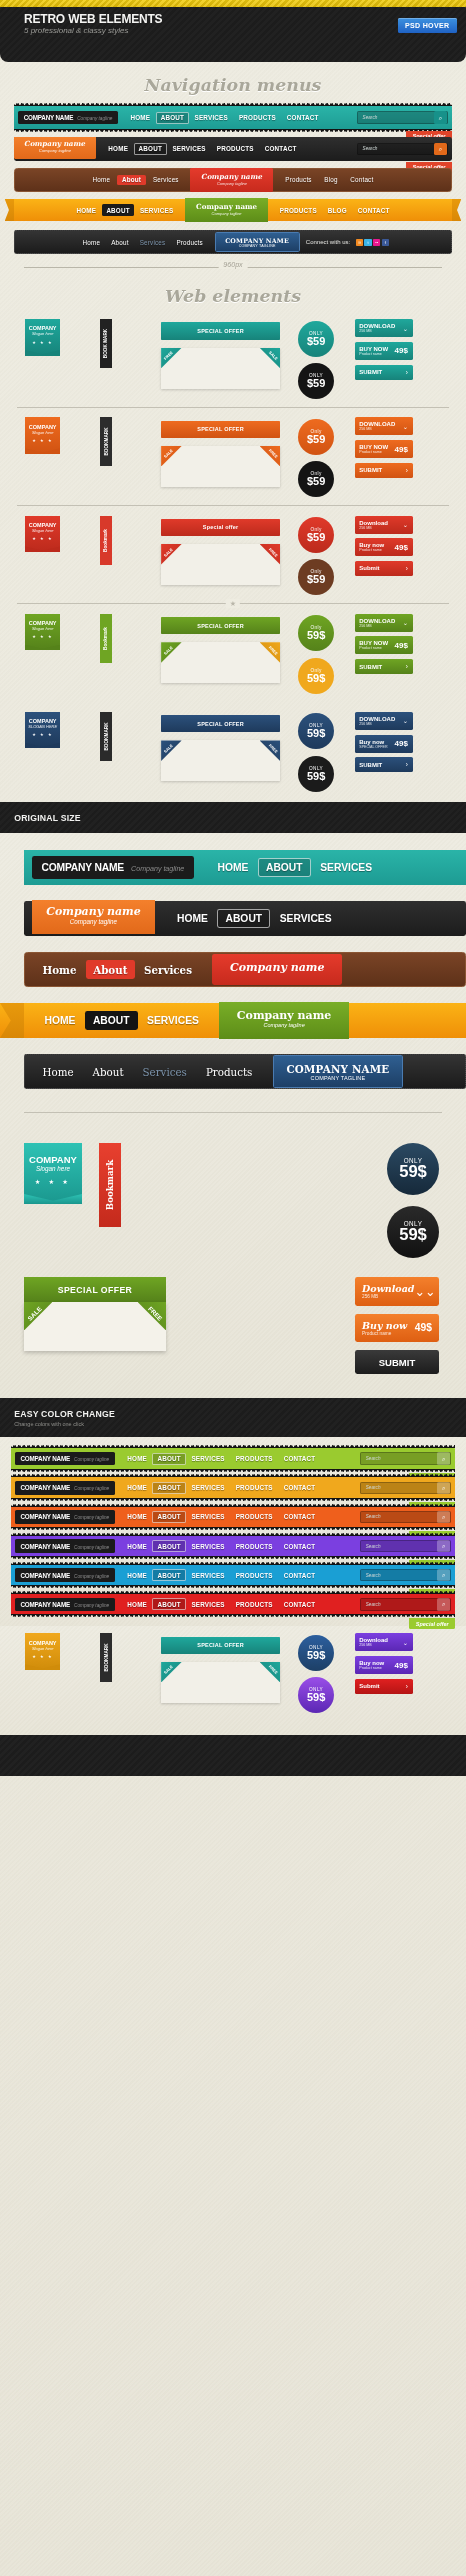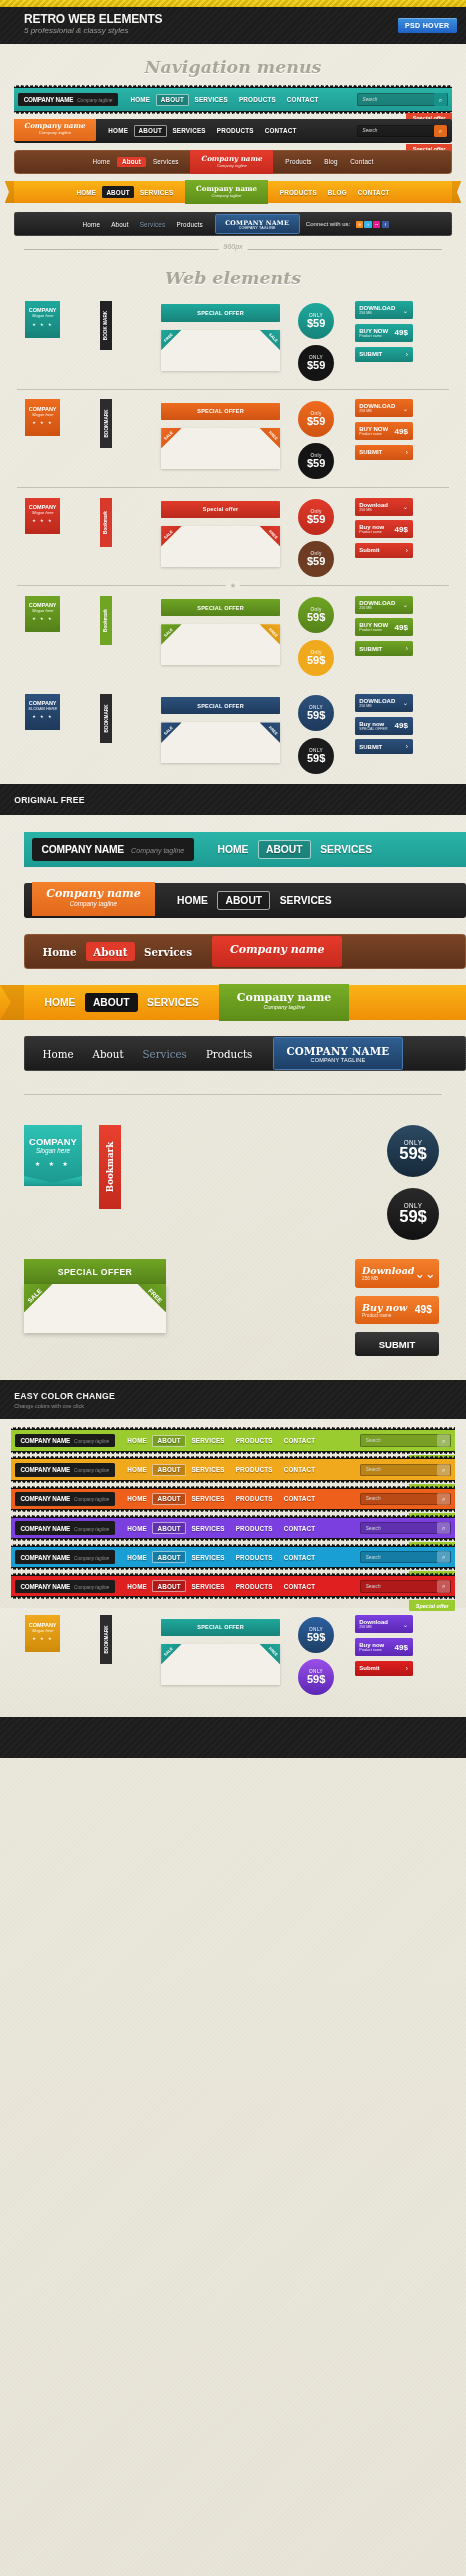--- a/index.html
+++ b/index.html
@@ -15,21 +15,21 @@
       repeating-linear-gradient(135deg, rgba(0,0,0,.012) 0 1.6px, rgba(255,255,255,.02) 1.6px 3.2px),
       linear-gradient(#eeece1,#e8e5d8);
   }
   .darkbar{
     background:
       repeating-linear-gradient(135deg, rgba(255,255,255,.018) 0 2.4px, rgba(0,0,0,.03) 2.4px 4.7px),
       #1d1d1d;
   }
 
   
-  #top-header{ position:relative; height:44px; }
+  #top-header{ position:relative; height:62px;border-radius:8px; }
   #yellow-strip{
     height:7.1px;
     background:
       repeating-linear-gradient(135deg, rgba(0,0,0,.09) 0 2.4px, rgba(255,255,255,.12) 2.4px 4.7px),
       linear-gradient(#f2cf13,#e5be06);
   }
   #header-body{ height:39px; position:relative; }
   #header-title{
     position:absolute; left:24px; top:4.7px;
     color:#f4f4f2; font-size:12px; font-weight:bold; letter-spacing:-0.2px;
@@ -694,21 +694,21 @@
      </div>
      <div class="btn sub" style="background:linear-gradient(#2c517c,#1e3a5c)">
        <div class="l1">SUBMIT</div>
        <div class="ic">›</div>
      </div>
    </div>
     </div>
   </div>
 
 <div class="band darkbar">
-  <h3>ORIGINAL FREE</h3>
+  <h3>ORIGINAL SIZE</h3>
 </div>
 
 <div class="os paper">
 
   <div class="os-row nav-teal" style="height:35px;position:relative;">
     <div class="os-inner">
       <div class="os-logo">
         <span class="n">COMPANY NAME</span>
         <span class="t">Company tagline</span>
       </div>

